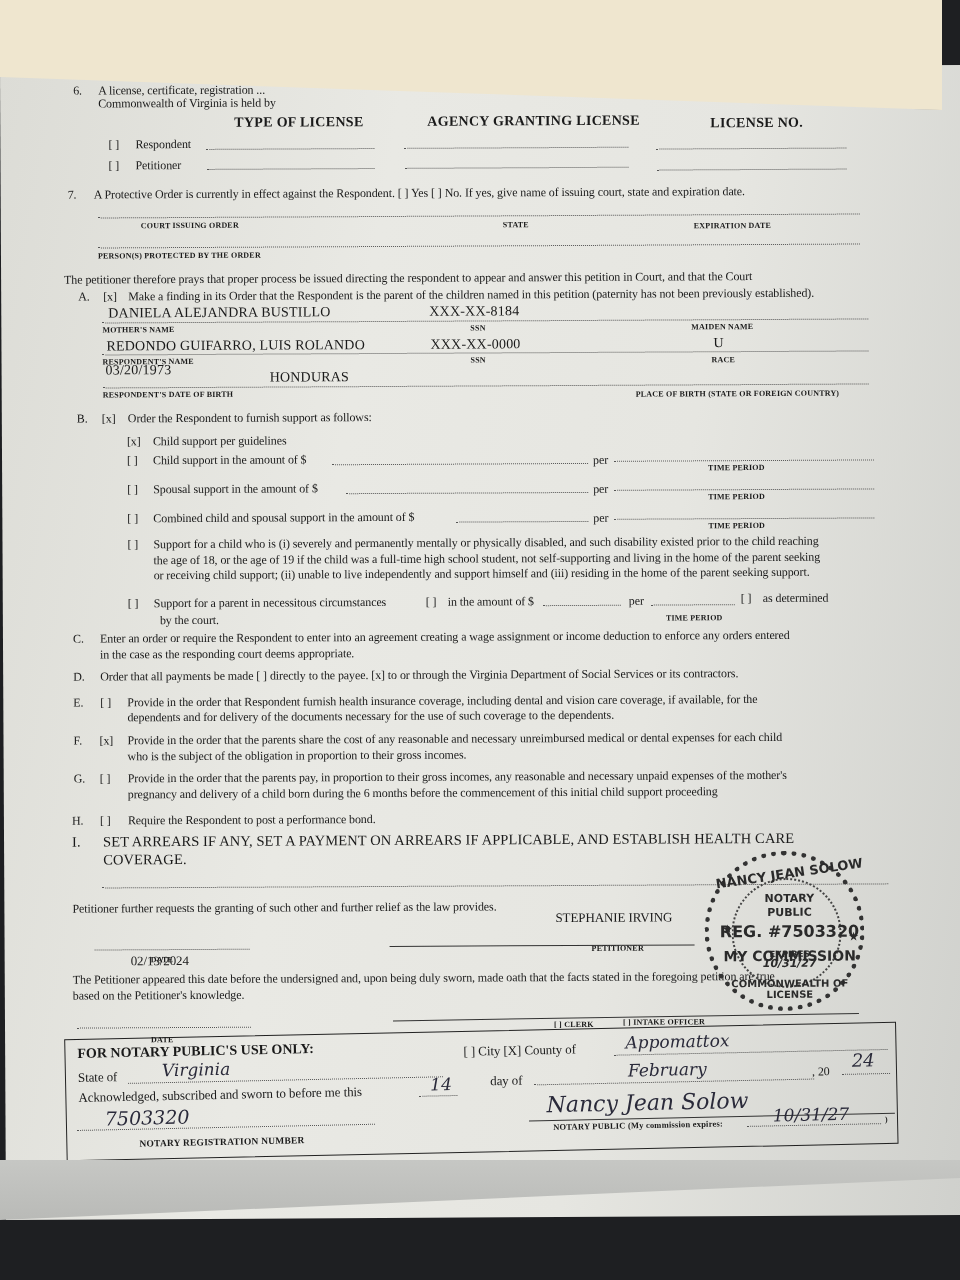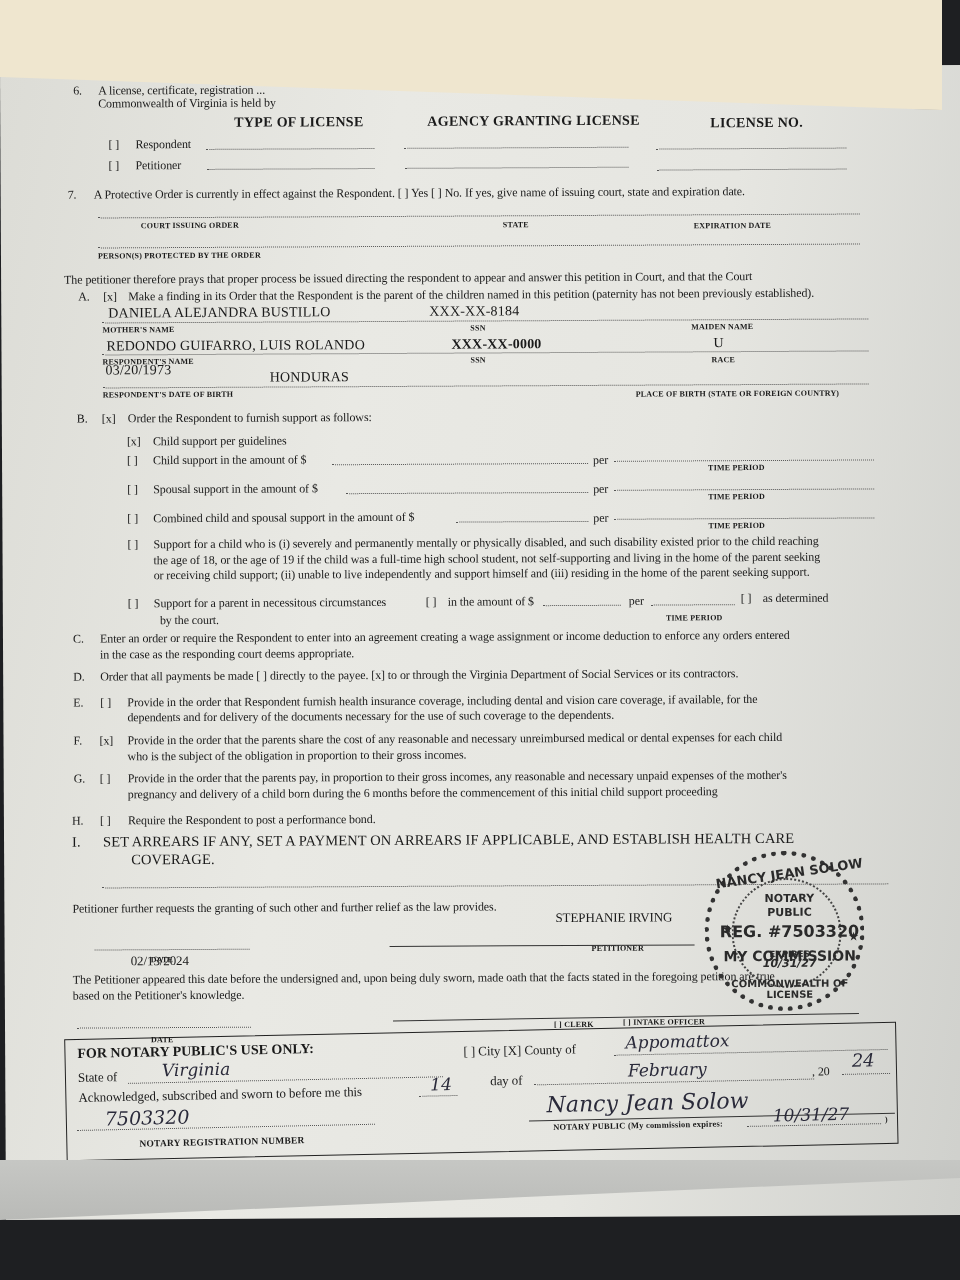--- a/index.html
+++ b/index.html
@@ -102,21 +102,21 @@
   <span class="abs t" style="left:127px;top:220px;">Make a finding in its Order that the Respondent is the parent of the children named in this petition (paternity has not been previously established).</span>
 
   <span class="abs filled" style="left:107px;top:236px;">DANIELA ALEJANDRA BUSTILLO</span>
   <span class="abs filled" style="left:428px;top:236px;">XXX-XX-8184</span>
   <div class="dots" style="left:101px;top:253px;width:766px;"></div>
   <span class="abs tiny" style="left:101px;top:256px;">MOTHER'S NAME</span>
   <span class="abs tiny" style="left:469px;top:256px;">SSN</span>
   <span class="abs tiny" style="left:690px;top:256px;">MAIDEN NAME</span>
 
   <span class="abs filled" style="left:105px;top:269px;">REDONDO GUIFARRO, LUIS ROLANDO</span>
-  <span class="abs filled" style="left:450px;top:269px;font-weight:bold;">XXX-XX-0000</span>
+  <span class="abs filled" style="left:429px;top:269px;">XXX-XX-0000</span>
   <span class="abs filled" style="left:712px;top:269px;">U</span>
   <div class="dots" style="left:101px;top:285px;width:766px;"></div>
   <span class="abs tiny" style="left:101px;top:288px;">RESPONDENT'S NAME</span>
   <span class="abs tiny" style="left:469px;top:288px;">SSN</span>
   <span class="abs tiny" style="left:710px;top:289px;">RACE</span>
 
   <span class="abs filled" style="left:104px;top:293px;text-align:right;">03/20/1973</span>
   <span class="abs filled" style="left:268px;top:301px;">HONDURAS</span>
   <div class="dots" style="left:101px;top:318px;width:766px;"></div>
   <span class="abs tiny" style="left:101px;top:321px;">RESPONDENT'S DATE OF BIRTH</span>
@@ -194,21 +194,21 @@
   <span class="abs t check" style="left:96px;top:702px;">[ ]</span>
   <span class="abs t" style="left:124px;top:702px;">Provide in the order that the parents pay, in proportion to their gross incomes, any reasonable and necessary unpaid expenses of the mother's</span>
   <span class="abs t" style="left:124px;top:718px;">pregnancy and delivery of a child born during the 6 months before the commencement of this initial child support proceeding</span>
 
   <span class="abs t" style="left:68px;top:744px;">H.</span>
   <span class="abs t check" style="left:96px;top:744px;">[ ]</span>
   <span class="abs t" style="left:124px;top:744px;">Require the Respondent to post a performance bond.</span>
 
   <span class="abs heading-upper" style="left:68px;top:764px;">I.</span>
   <span class="abs heading-upper" style="left:99px;top:764px;">SET ARREARS IF ANY, SET A PAYMENT ON ARREARS IF APPLICABLE, AND ESTABLISH HEALTH CARE</span>
-  <span class="abs heading-upper" style="left:99px;top:782px;margin-left:28px;">COVERAGE.</span>
+  <span class="abs heading-upper" style="left:99px;top:782px;">COVERAGE.</span>
 
   <div class="dots" style="left:98px;top:818px;width:786px;"></div>
   <span class="abs t" style="left:68px;top:832px;">Petitioner further requests the granting of such other and further relief as the law provides.</span>
   <span class="abs t" style="left:551px;top:843px;font-size:13px;">STEPHANIE IRVING</span>
 
   <span class="abs t" style="left:126px;top:884px;font-size:13px;">02/13/2024</span>
   <div class="dots" style="left:90px;top:880px;width:155px;"></div>
   <span class="abs tiny" style="left:146px;top:886px;">DATE</span>
   <div class="line" style="left:385px;top:878px;width:305px;"></div>
   <span class="abs tiny" style="left:587px;top:877px;">PETITIONER</span>

